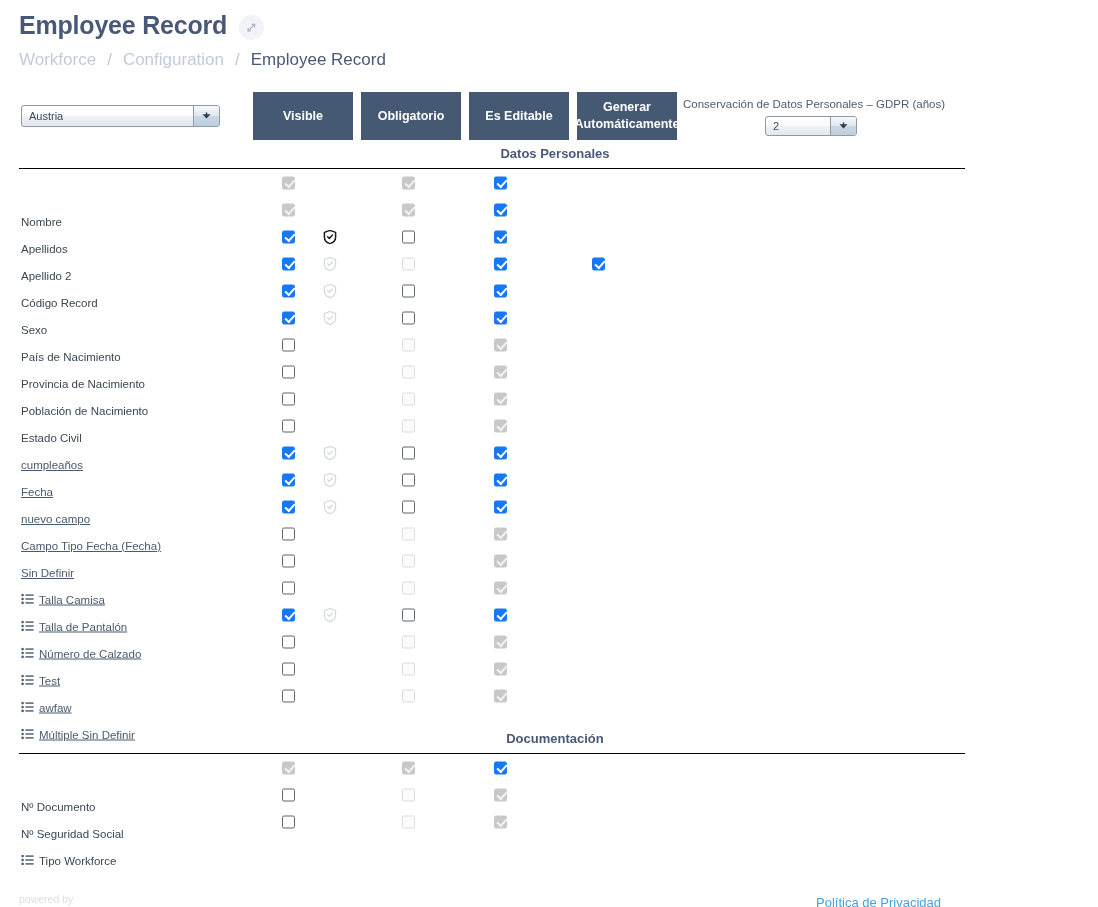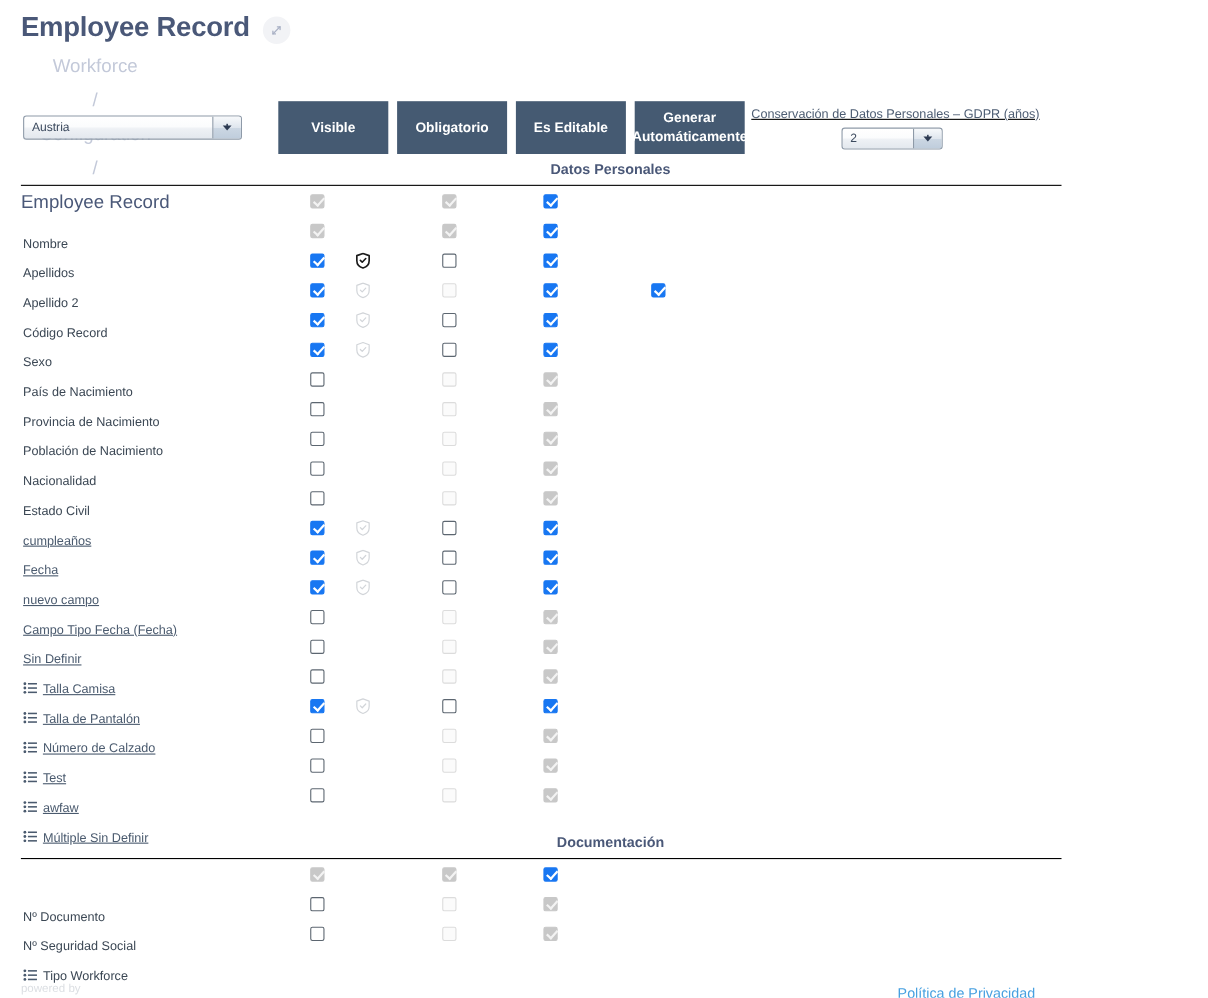--- a/index.html
+++ b/index.html
@@ -25,21 +25,20 @@
     width: 25px; height: 25px; border-radius: 50%;
     background: #f2f3f6; display: flex; align-items: center;
     justify-content: center; cursor: pointer; margin-top: 3px;
   }
   .expand-btn svg { display: block; }
 
   .breadcrumb {
     position: absolute; left: 19px; top: 50px;
     display: flex; align-items: center; gap: 11px;
     font-size: 17px;
-    flex-direction: column;
   }
   .bc-item { color: #c3c9d9; }
   .bc-item.current { color: #4a5878; }
   .bc-sep { color: #c3c9d9; }
 
   
   .country-select {
     position: absolute; left: 21px; top: 105px;
     width: 199px; height: 22px;
   }
@@ -70,21 +69,21 @@
     width: 100px; height: 48px;
     background: #455a72;
     color: #ffffff;
     font-size: 12.5px; font-weight: bold;
     display: flex; align-items: center; justify-content: center;
     text-align: center; line-height: 1.35;
     cursor: pointer;
   }
   .colhdr.wide2 { width: 100px; }
 
-  .gdpr-block { position: absolute; left: 683px; top: 98px; width: 256px; text-align: center; text-decoration: underline; }
+  .gdpr-block { position: absolute; left: 683px; top: 98px; width: 256px; text-align: center; }
   .gdpr-label { font-size: 11.5px; color: #4d5d73; white-space: nowrap; }
   .gdpr-select { width: 92px; height: 20px; margin: 6px auto 0; }
 
   
   .section-title {
     font-size: 13px; font-weight: bold; color: #4a5878;
     padding-left: 12px;
     text-align: center;
   }
   .section-rule {
@@ -357,35 +356,20 @@
         <span class="cell c-oblig">
           <span class="cb dis-unchecked"></span>
         </span>
         <span class="cell c-edit">
           <span class="cb dis-checked"></span>
         </span>
         <span class="cell c-auto"></span>
       </div>
       <div class="row">
         <span class="label">
-          <span class="txt">Nacionalidad</span>
-        </span>
-        <span class="cell c-visible">
-          <span class="cb unchecked"></span>
-        </span>
-        <span class="cell c-oblig">
-          <span class="cb dis-unchecked"></span>
-        </span>
-        <span class="cell c-edit">
-          <span class="cb dis-checked"></span>
-        </span>
-        <span class="cell c-auto"></span>
-      </div>
-      <div class="row">
-        <span class="label">
           <span class="txt">Estado Civil</span>
         </span>
         <span class="cell c-visible">
           <span class="cb unchecked"></span>
         </span>
         <span class="cell c-oblig">
           <span class="cb dis-unchecked"></span>
         </span>
         <span class="cell c-edit">
           <span class="cb dis-checked"></span>

